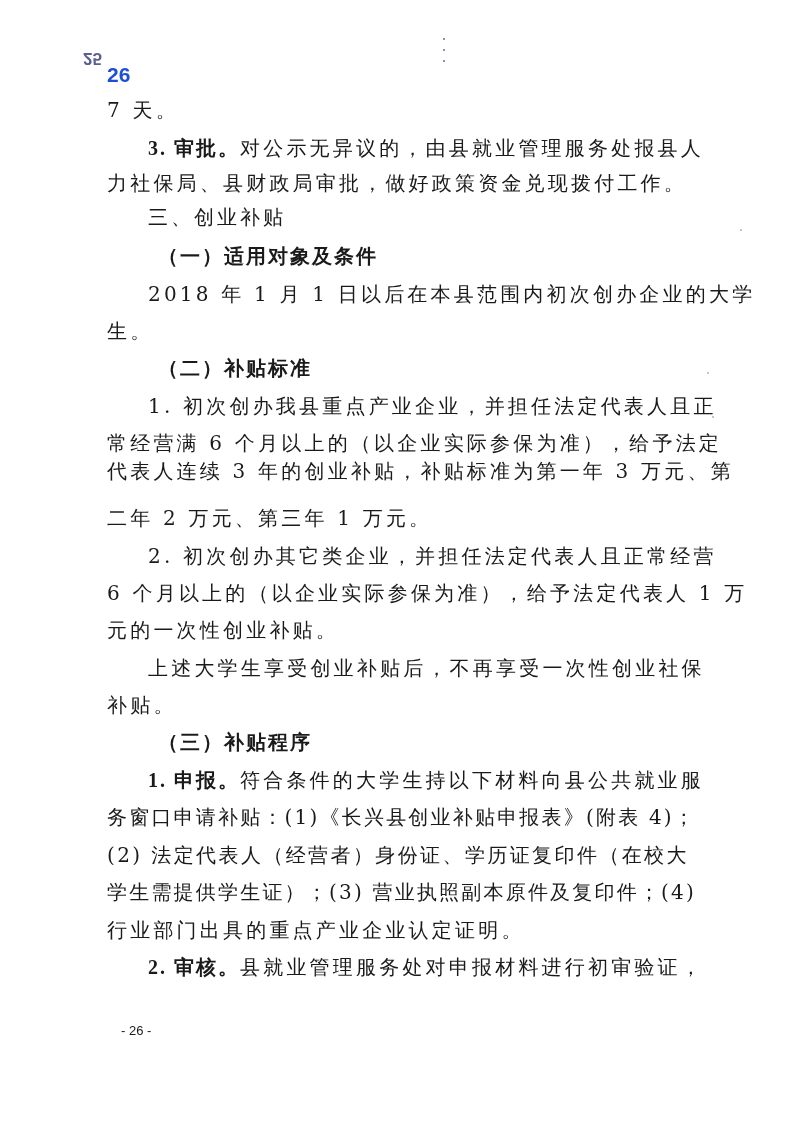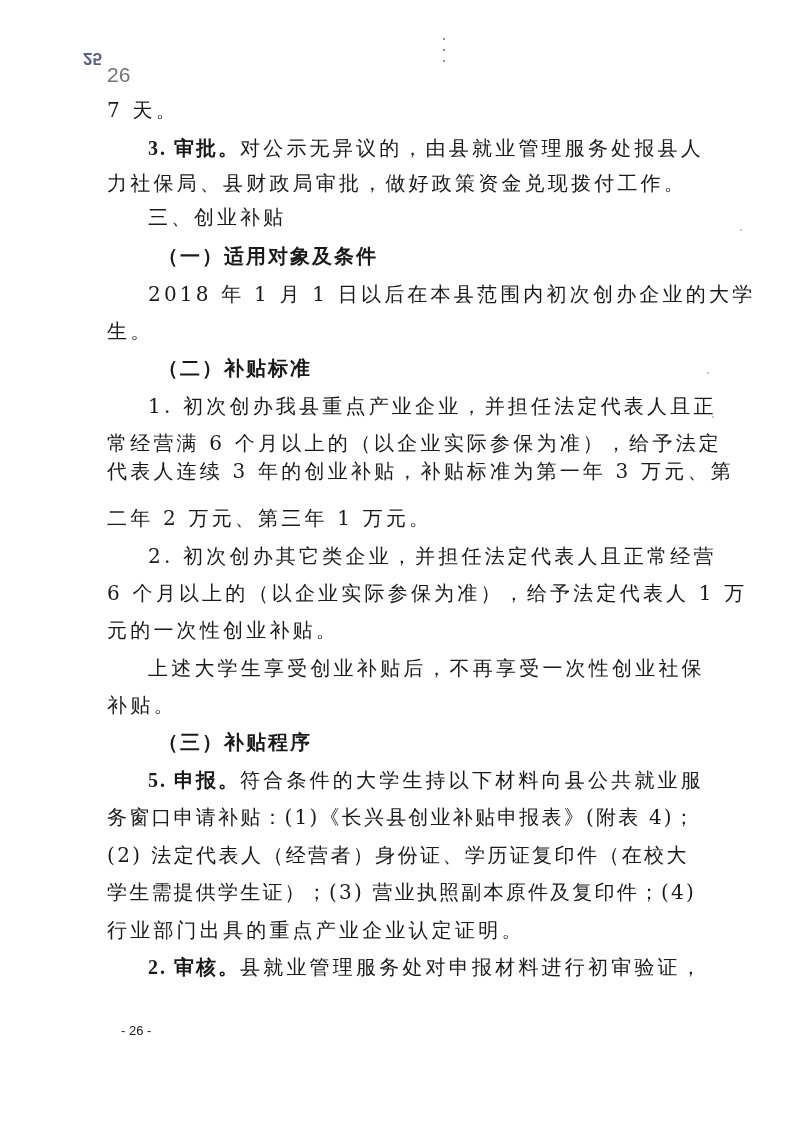--- a/index.html
+++ b/index.html
@@ -7,21 +7,21 @@
     width: 795px; height: 1123px; background: #ffffff; position: relative; overflow: hidden;
     font-family: "DejaVu Serif", "Liberation Serif", serif; color: #1a1a1a;
   }
   .stamp-old {
     position: absolute; left: 83px; top: 48px; font-family: "Liberation Sans", sans-serif;
     font-size: 17px; color: #5a5f93; transform: rotate(180deg) scaleX(-1); transform-origin: center;
     letter-spacing: 0px; font-weight: bold;
   }
   .stamp-new {
     position: absolute; left: 107px; top: 63px; font-family: "Liberation Sans", sans-serif;
-    font-size: 21px; font-weight: normal; color: #737373;
+    font-size: 21px; font-weight: bold; color: #1d4ed8;
   }
   .dots { position: absolute; left: 443px; top: 38px; width: 4px; }
   .dots span { display: block; width: 2px; height: 2px; background: #8890b0; margin-bottom: 9px; }
   .line {
     position: absolute; left: 107px; width: 560px; font-size: 20px; line-height: 24px;
     white-space: nowrap; letter-spacing: 3.2px;
   }
   .indent { left: 148px; }
   .sub-indent { left: 158px; }
   .bold-run { font-family: Liberation Serif, serif; font-weight: bold; letter-spacing: 2px; }
@@ -67,21 +67,21 @@
   <div class="line indent" style="top:544px">2. 初次创办其它类企业，并担任法定代表人且正常经营</div>
   <div class="line" style="top:581px">6 个月以上的（以企业实际参保为准），给予法定代表人 1 万</div>
   <div class="line" style="top:618px">元的一次性创业补贴。</div>
 
   <div class="line indent" style="top:656px">上述大学生享受创业补贴后，不再享受一次性创业社保</div>
   <div class="line" style="top:693px">补贴。</div>
 
   <div class="line sub-indent heading" style="top:730px">（三）补贴程序</div>
 
   <div class="line indent" style="top:768px">
-    <span class="bold-run">5. 申报。</span><span>符合条件的大学生持以下材料向县公共就业服</span>
+    <span class="bold-run">1. 申报。</span><span>符合条件的大学生持以下材料向县公共就业服</span>
   </div>
   <div class="line" style="top:805px; letter-spacing:2.2px">务窗口申请补贴：(1)《长兴县创业补贴申报表》(附表 4)；</div>
   <div class="line" style="top:843px; letter-spacing:2.4px">(2) 法定代表人（经营者）身份证、学历证复印件（在校大</div>
   <div class="line" style="top:880px; letter-spacing:2.2px">学生需提供学生证）；(3) 营业执照副本原件及复印件；(4)</div>
   <div class="line" style="top:918px">行业部门出具的重点产业企业认定证明。</div>
 
   <div class="line indent" style="top:955px">
     <span class="bold-run">2. 审核。</span><span>县就业管理服务处对申报材料进行初审验证，</span>
   </div>
 

